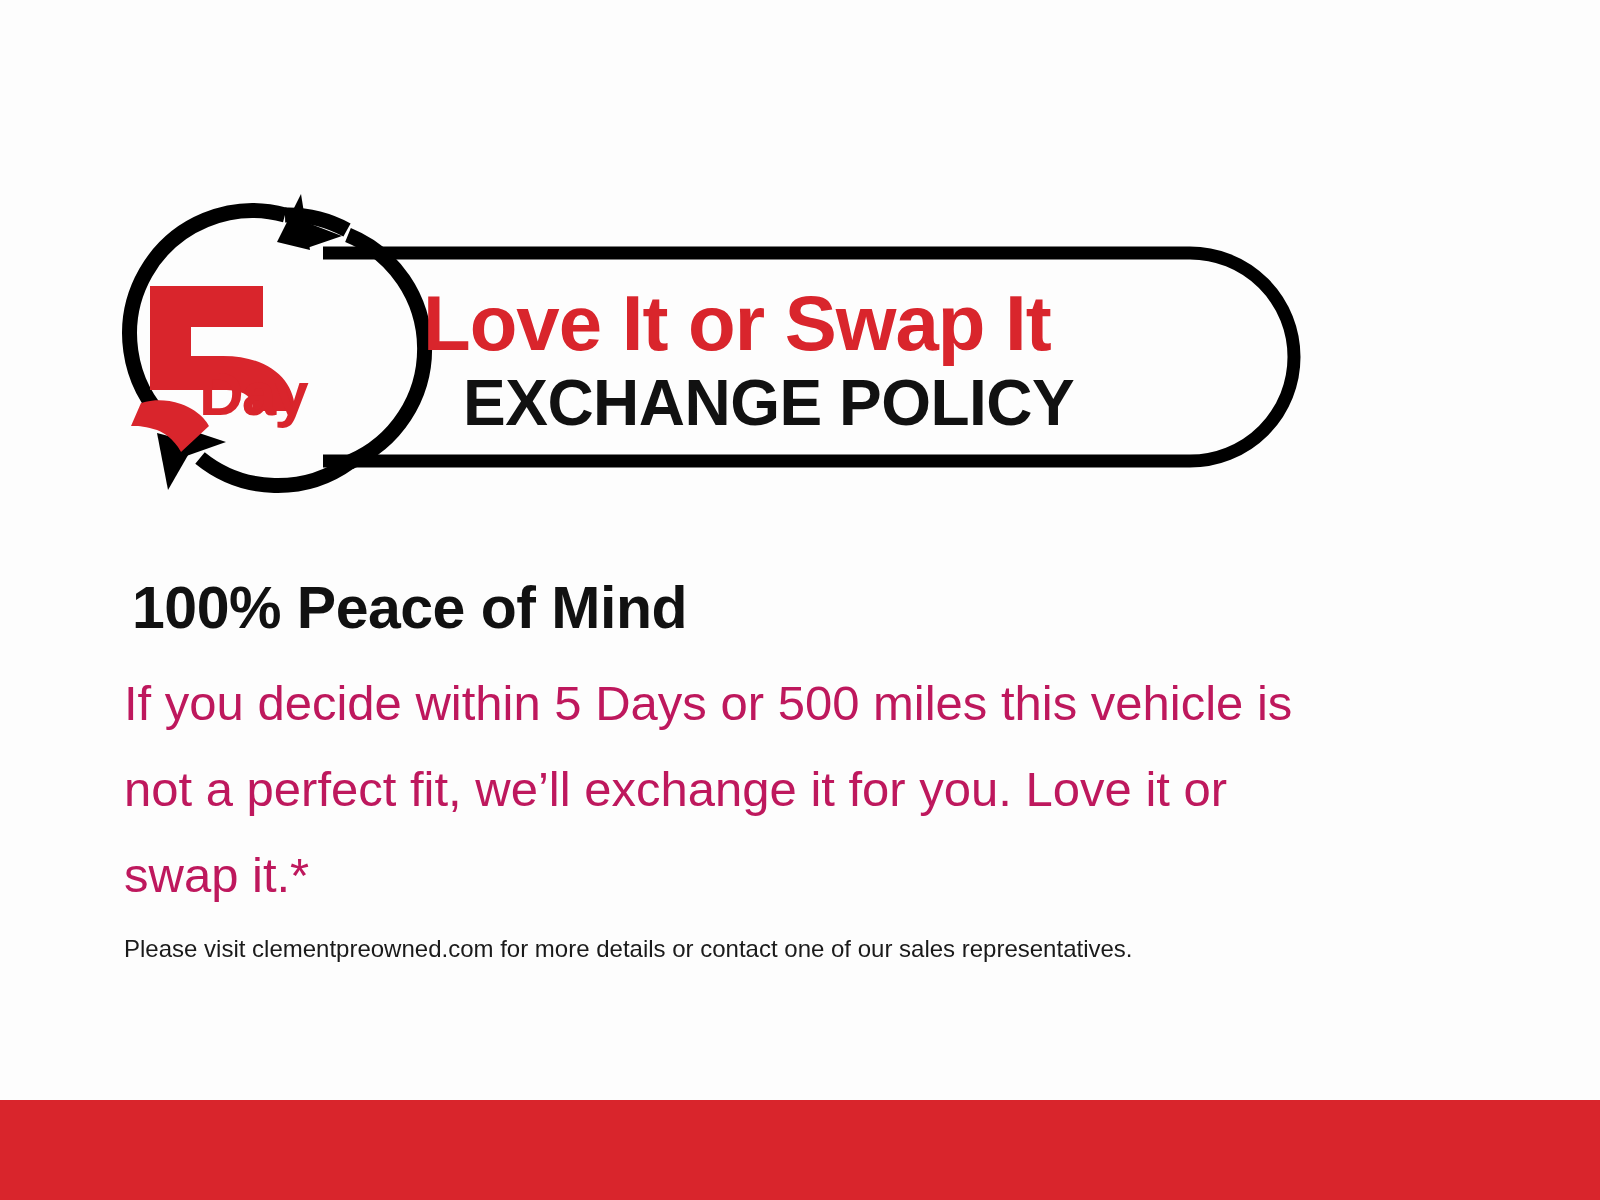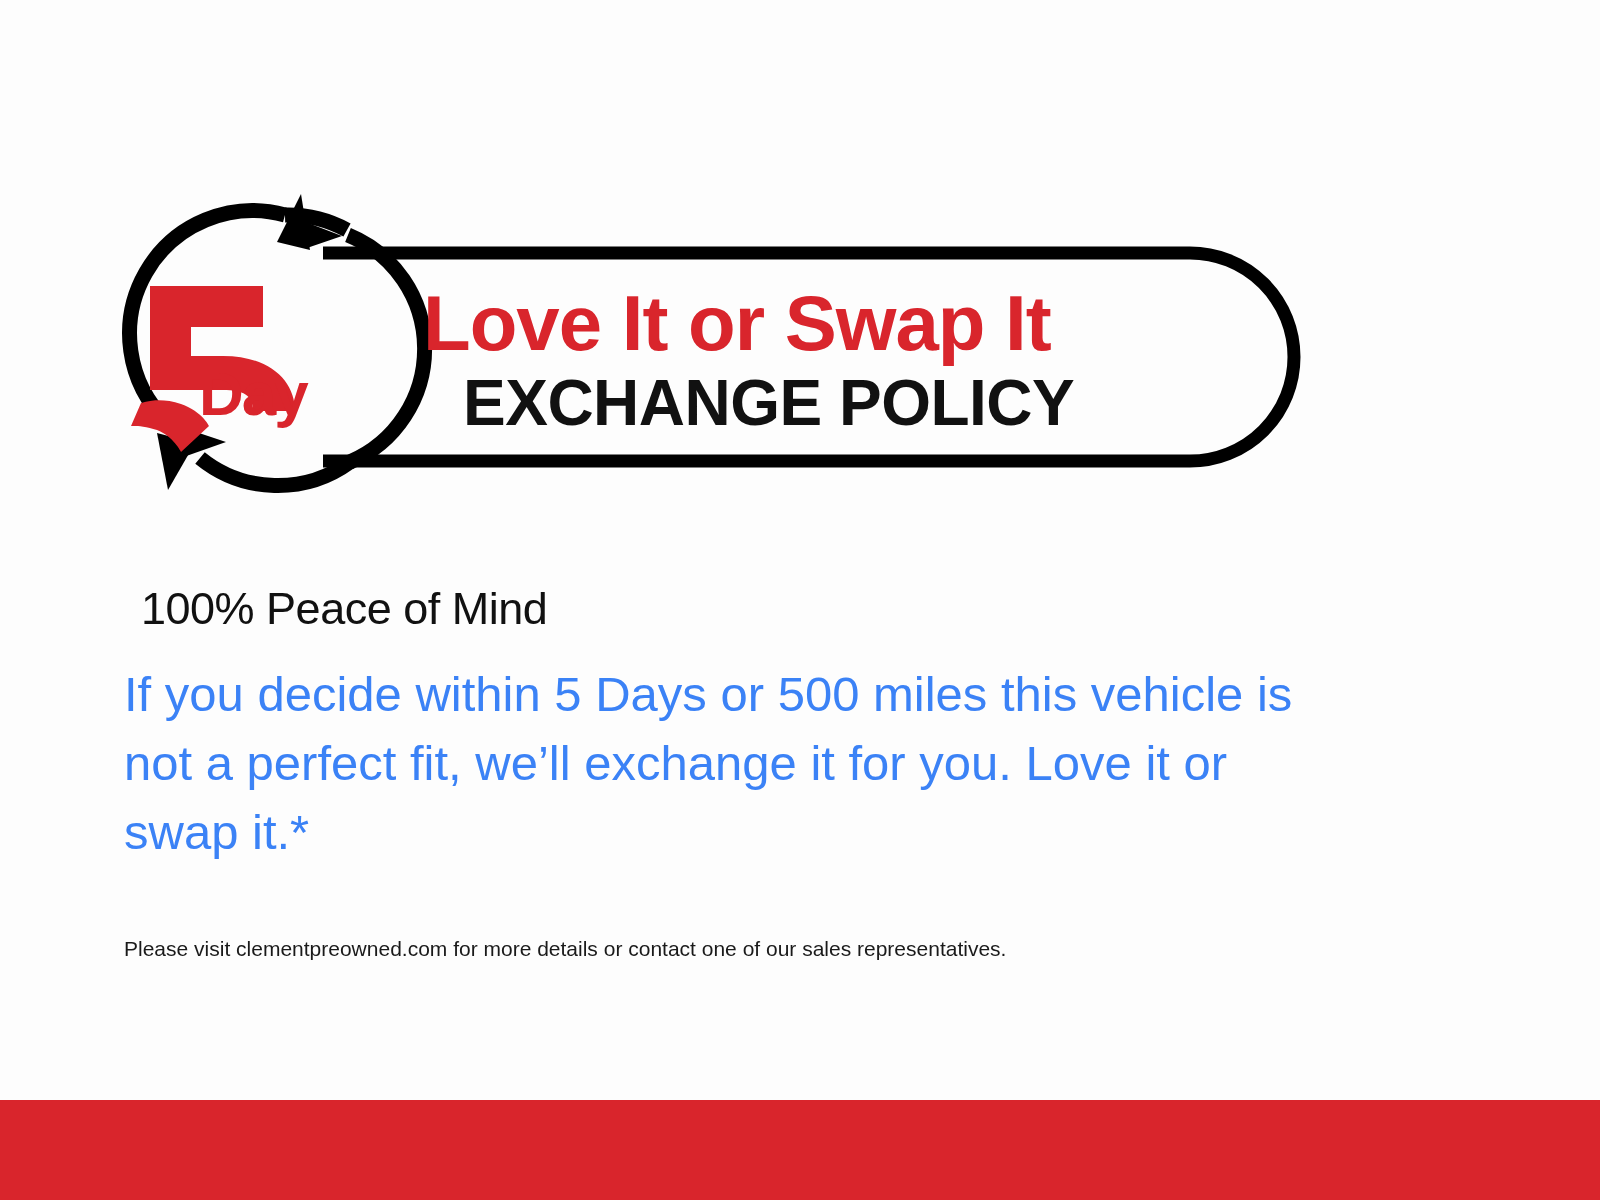--- a/index.html
+++ b/index.html
@@ -58,49 +58,49 @@
     fill: #D9252C;
     letter-spacing: -2px;
   }
 
   
   .subhead {
     position: absolute;
     left: 124px;
     top: 566px;
     font-family: "Liberation Sans", sans-serif;
-    font-weight: normal;
-    font-size: 45px;
+    font-weight: bold;
+    font-size: 59px;
     letter-spacing: -0.5px;
     color: #111111;
-    margin: 17px;
+    margin: 8px;
     white-space: nowrap;
   }
 
   .body-copy {
     position: absolute;
     left: 124px;
     top: 660px;
     width: 1210px;
     font-family: "Liberation Sans", sans-serif;
     font-weight: normal;
     font-size: 49px;
-    line-height: 69px;
-    color: #3b82f6;
+    line-height: 86px;
+    color: #be185d;
     margin: 0;
   }
 
   .footnote {
     position: absolute;
     left: 124px;
     top: 932px;
     width: 1300px;
     font-family: "Liberation Sans", sans-serif;
     font-weight: normal;
-    font-size: 21px;
+    font-size: 24px;
     line-height: 34px;
     color: #1a1a1a;
     margin: 0;
   }
 
   
   .bottom-bar {
     position: absolute;
     left: 0;
     right: 0;

